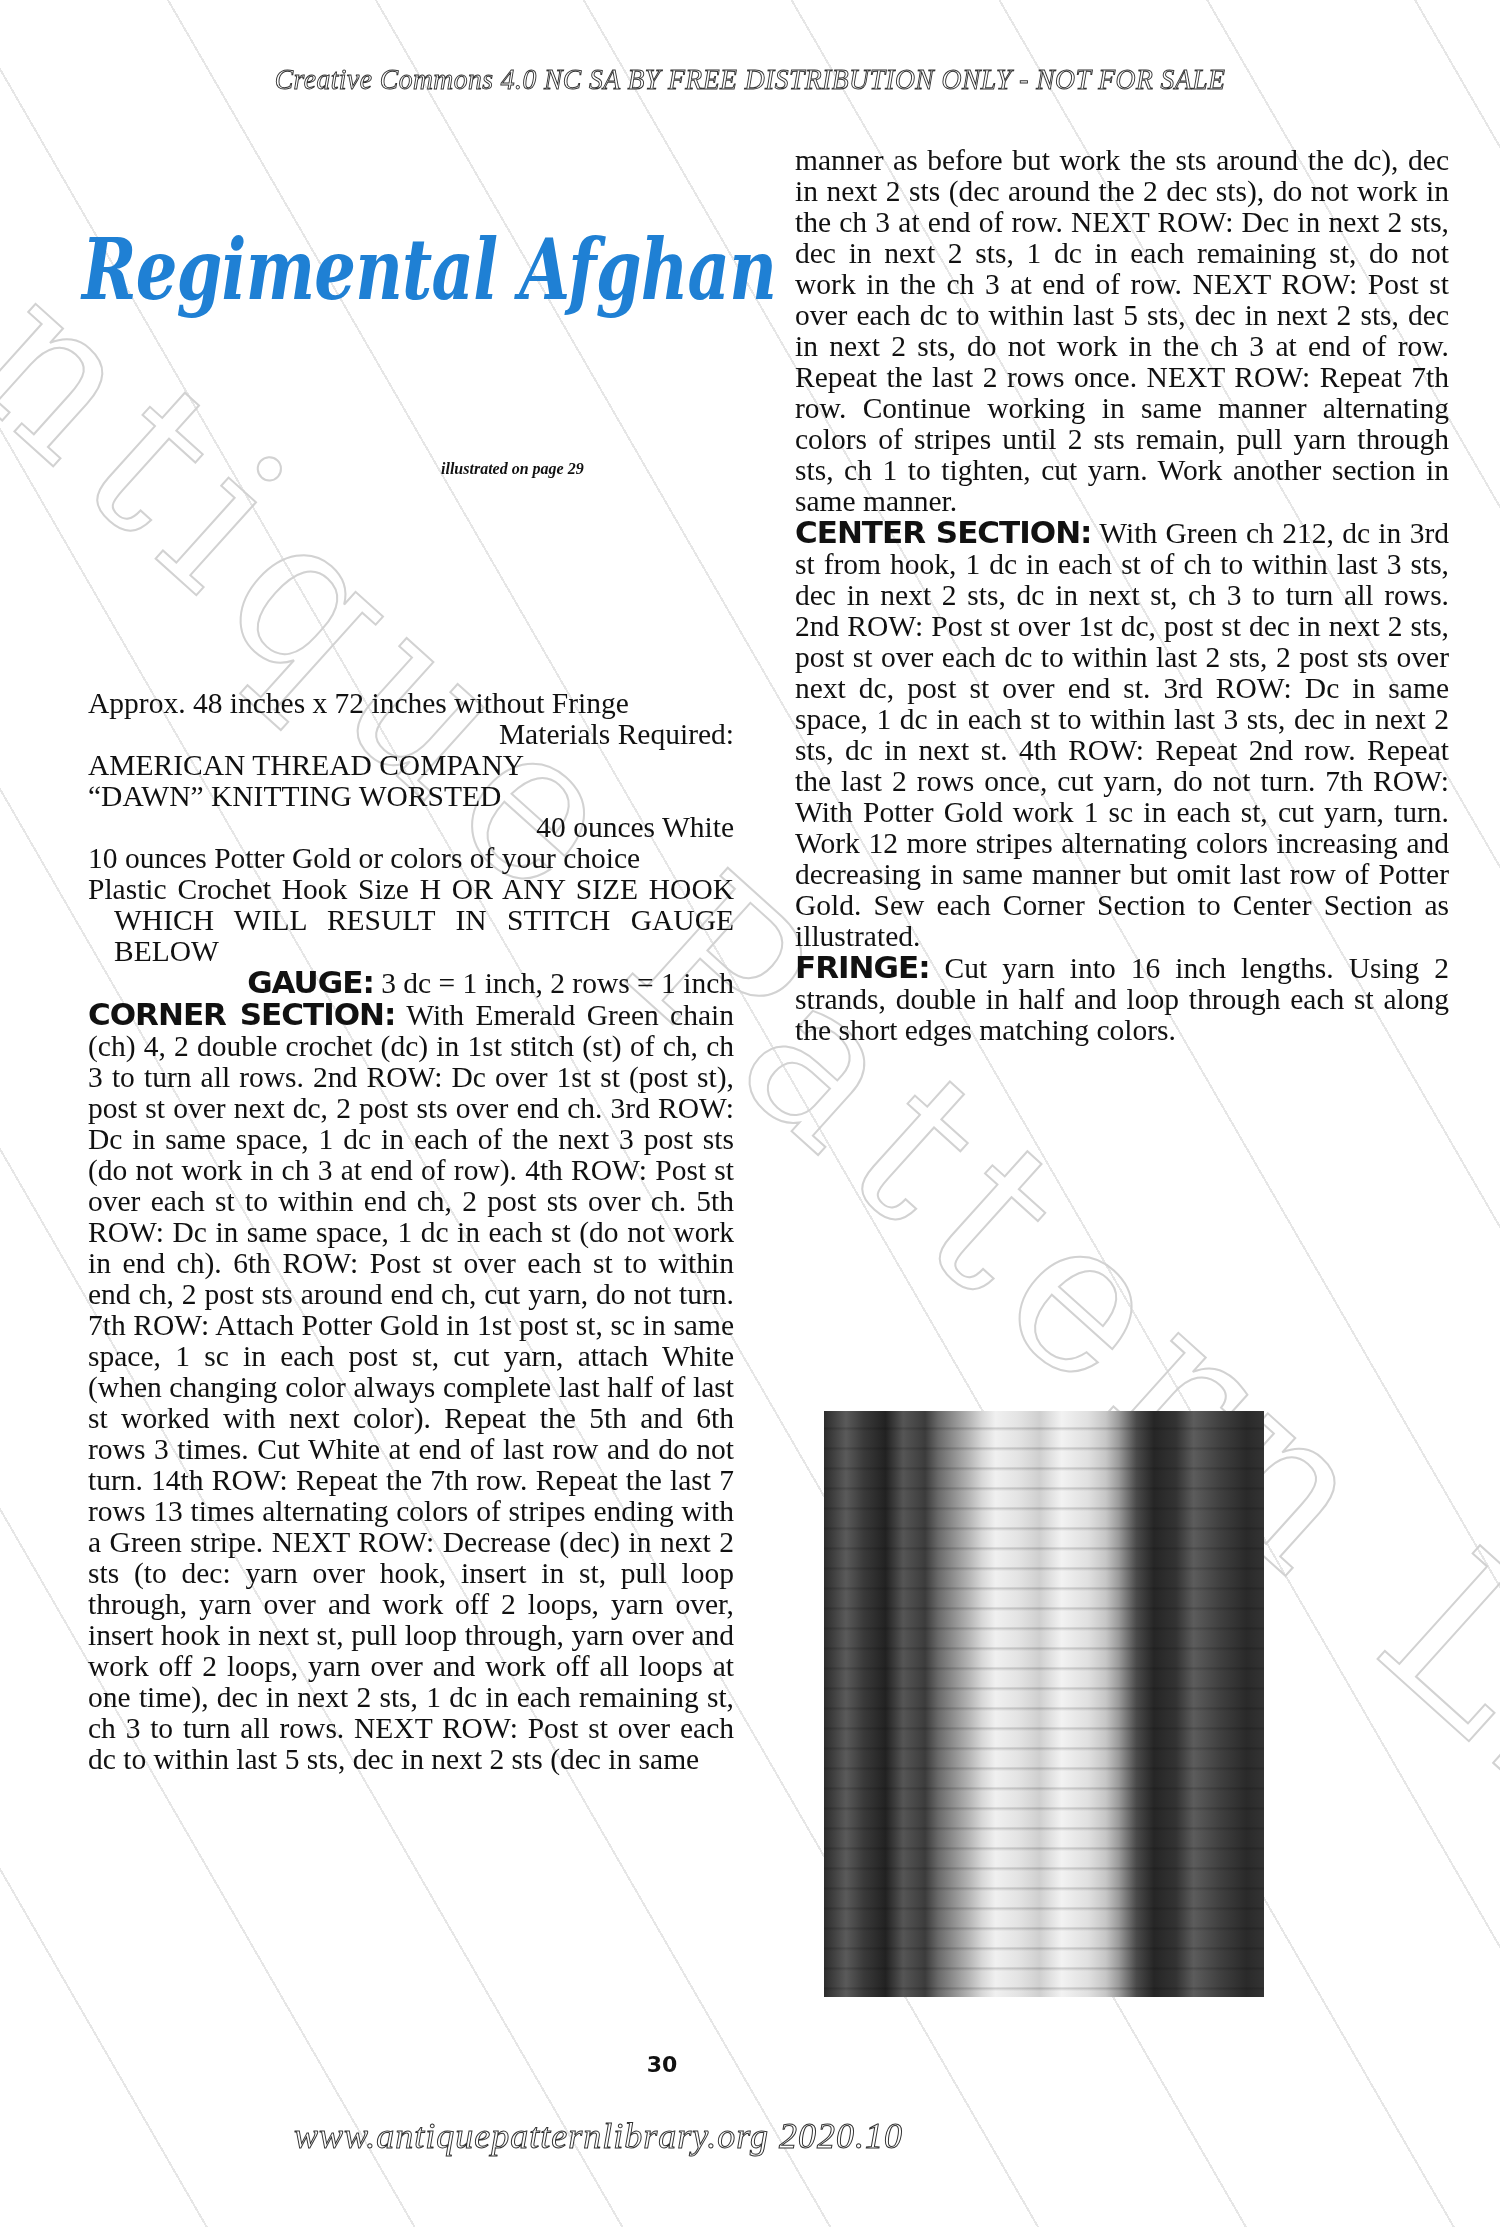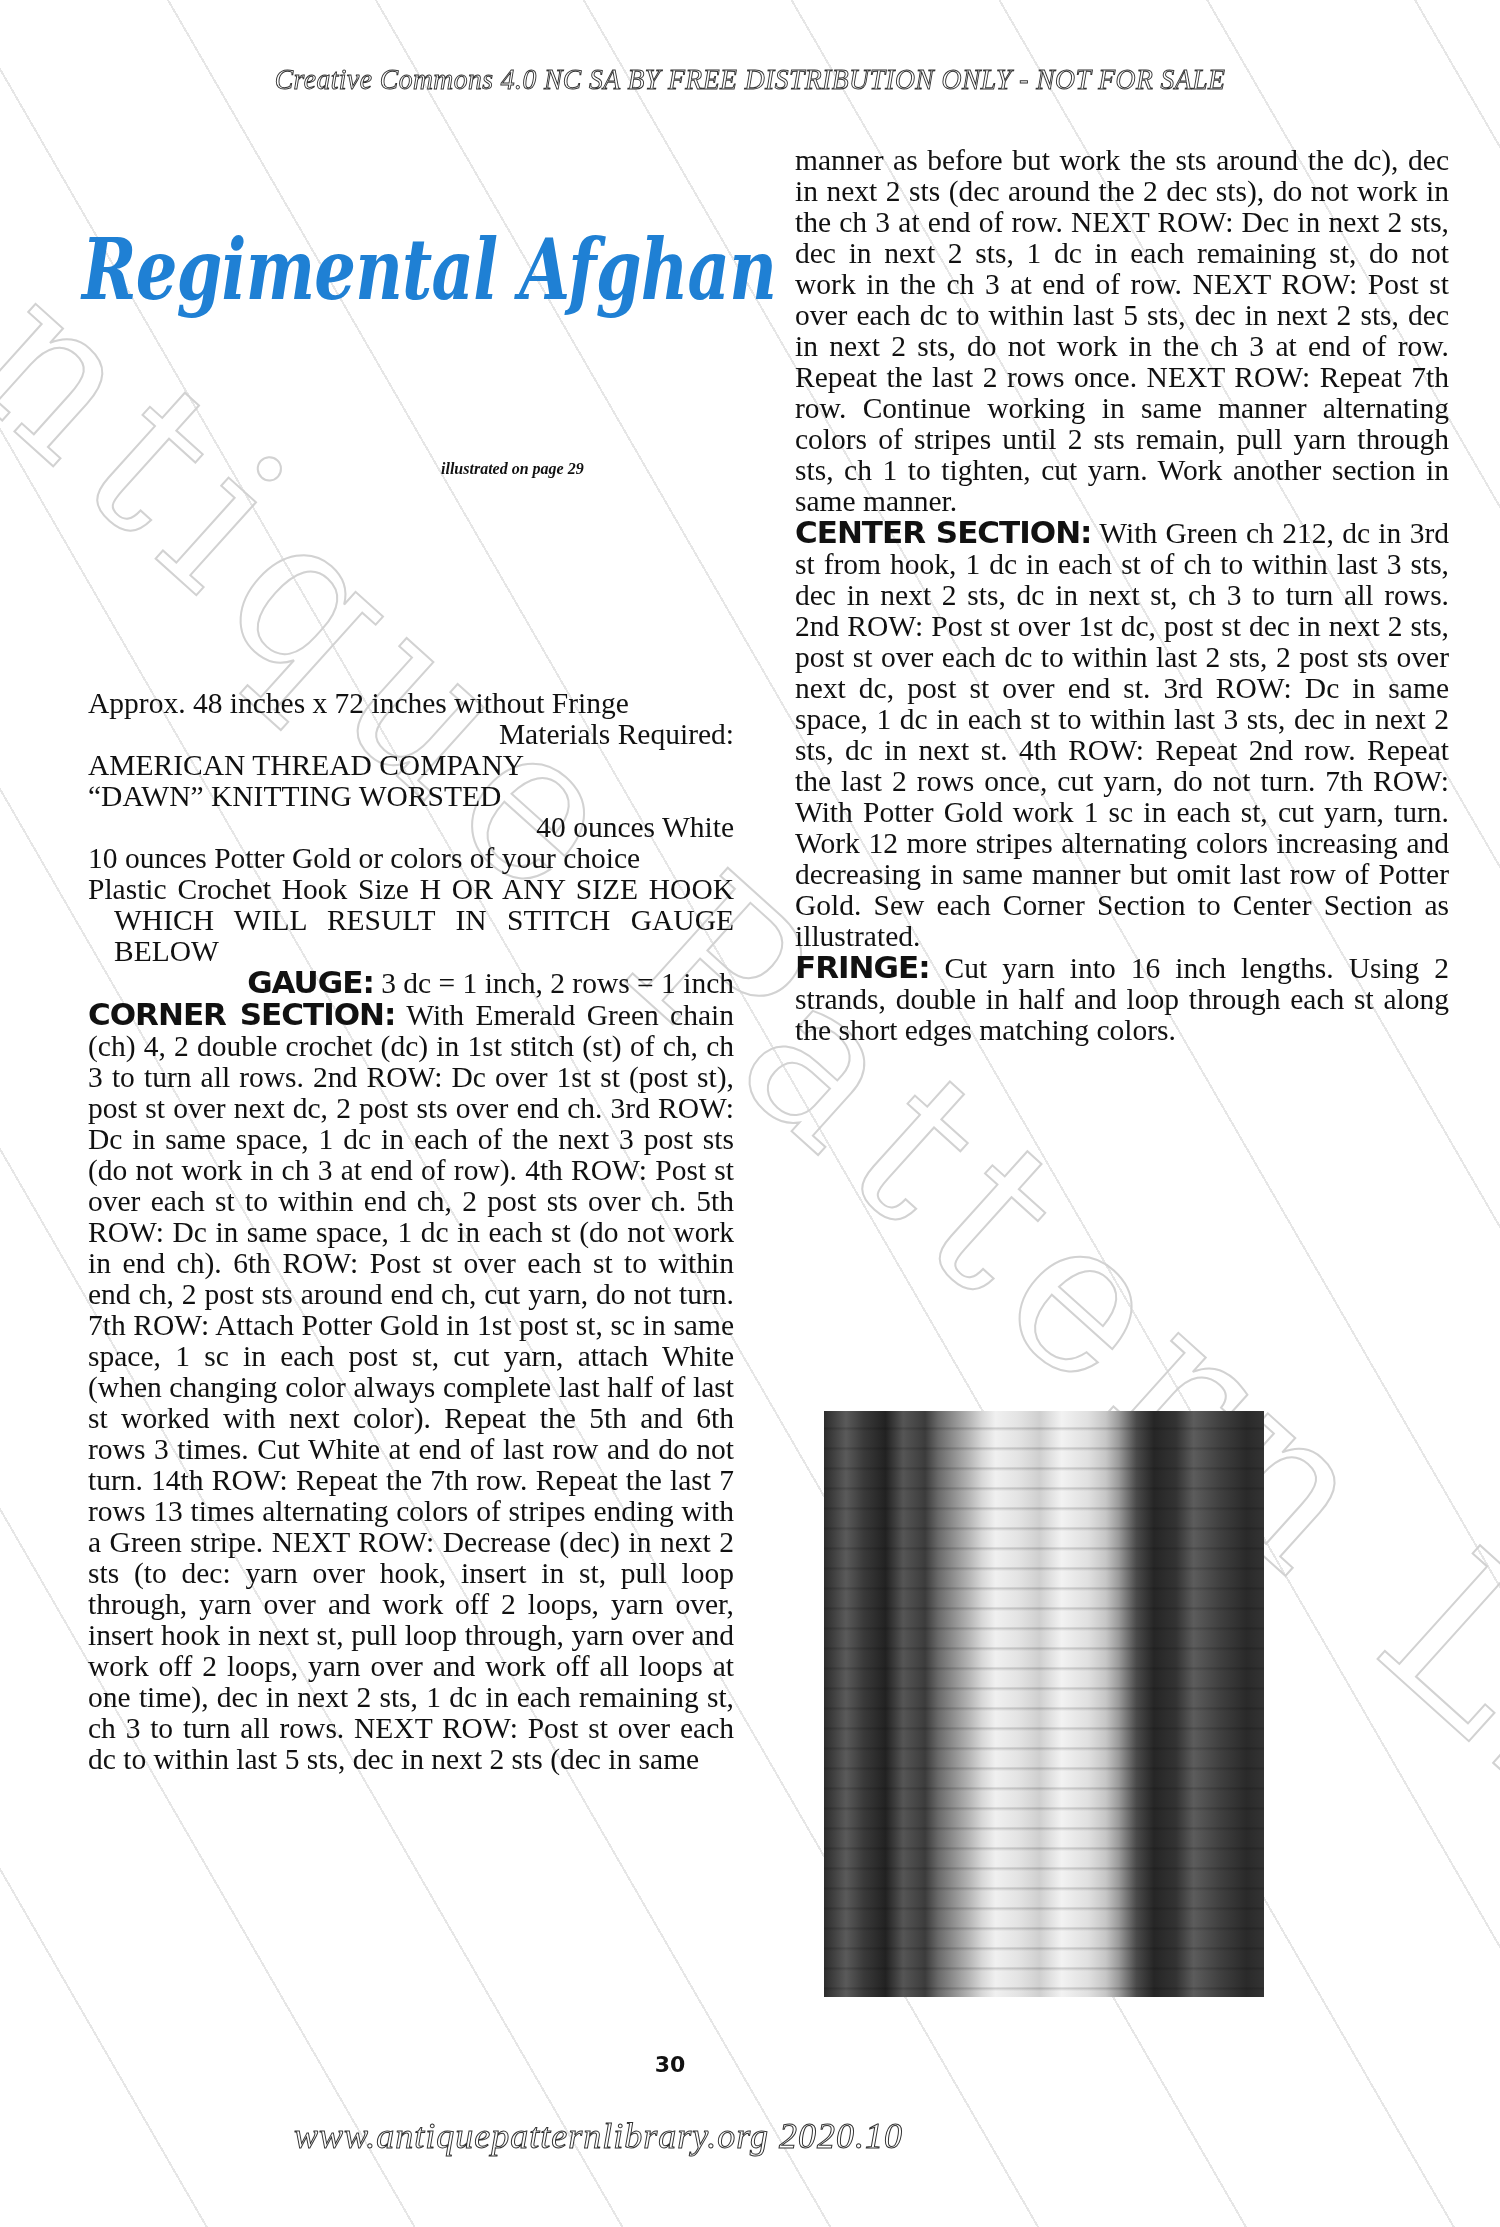--- a/index.html
+++ b/index.html
@@ -50,21 +50,21 @@
     position: absolute; left: 824px; top: 1411px; width: 440px; height: 586px; z-index: 2;
     background:
       repeating-linear-gradient(180deg, rgba(255,255,255,0.0) 0px, rgba(255,255,255,0.0) 16px, rgba(0,0,0,0.18) 17px, rgba(0,0,0,0.0) 20px),
       linear-gradient(90deg,
         #2c2c2c 0%, #5a5a5a 5%, #3a3a3a 9%, #222 14%, #555 18%, #3c3c3c 23%,
         #6a6a6a 26%, #8a8a8a 29%, #b5b5b5 33%, #d8d8d8 36%, #f0f0f0 39%,
         #e4e4e4 44%, #cfcfcf 49%, #f2f2f2 54%, #e0e0e0 60%, #c6c6c6 64%,
         #9a9a9a 67%, #4a4a4a 71%, #262626 75%, #333 80%, #5c5c5c 84%, #404040 90%, #2a2a2a 96%, #333 100%);
   }
   .page-num {
-    position: absolute; left: 12px; width: 1316px; top: 2052px; text-align: center; z-index: 2;
+    position: absolute; left: 4px; width: 1316px; top: 2052px; text-align: center; z-index: 2;
     font-family: "DejaVu Sans", sans-serif; font-weight: bold; font-size: 22px;
   }
   .footer-url {
     position: absolute; left: 0; width: 1197px; top: 2115px; text-align: center; z-index: 2;
     font-family: "Liberation Serif", serif; font-style: italic; font-size: 36px;
     color: #fff; -webkit-text-stroke: 1px #333; letter-spacing: 1px;
   }
 </style>
 </head>
 <body>

